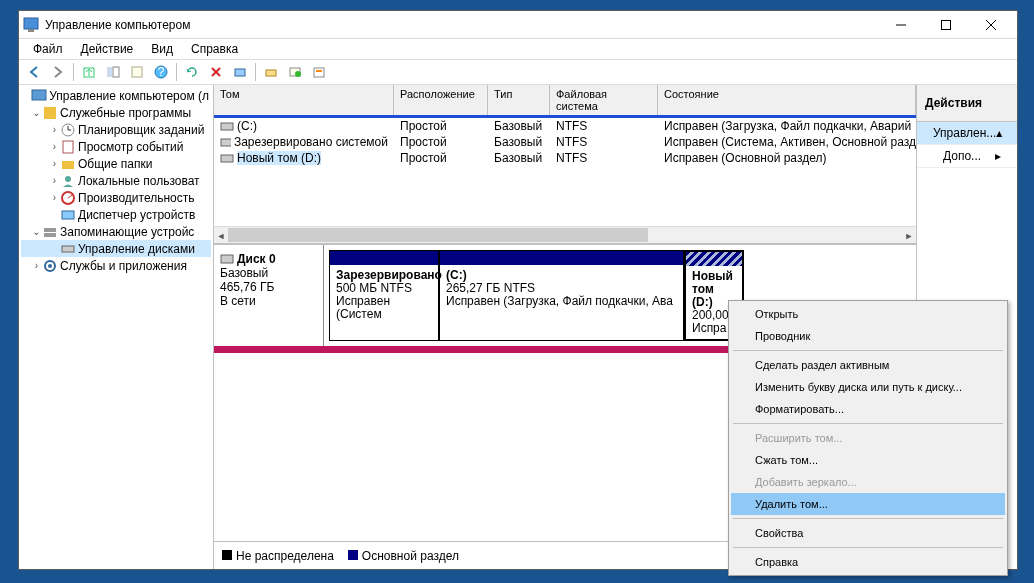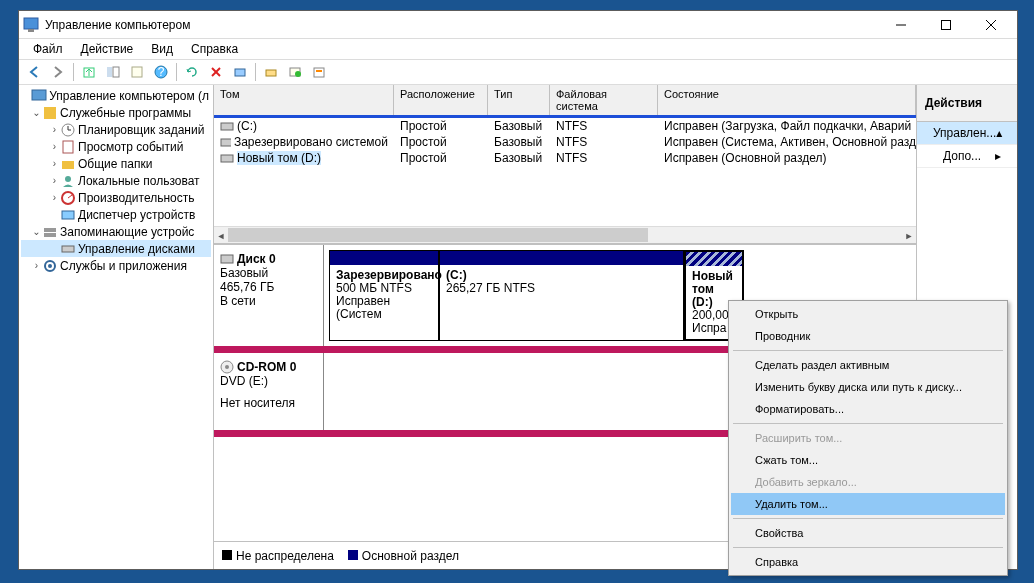--- a/index.html
+++ b/index.html
@@ -353,48 +353,32 @@
                   <div class="pname">Зарезервировано</div>
                   <div>500 МБ NTFS</div>
                   <div>Исправен (Систем</div>
                 </div>
               </div>
               <div class="part" style="width: 245px;">
                 <div class="bar "></div>
                 <div class="pbody">
                   <div class="pname">(C:)</div>
                   <div>265,27 ГБ NTFS</div>
+                  <div>Исправен (Загрузка, Файл подкачки, Ава</div>
                 </div>
               </div>
               <div class="part" style="width: 60px; border-width: 2px;">
                 <div class="bar hatched"></div>
                 <div class="pbody">
                   <div class="pname">Новый том  (D:)</div>
                   <div>200,00</div>
                   <div>Испра</div>
                 </div>
               </div>
             </div>
-        </div>
-        <div class="disk-row">
-          <div class="disk-label">
-            <div class="dname">
-                <span>
-                  <svg width="14" height="14">
-                    <circle cx="7" cy="7" r="6" fill="#eee" stroke="#888"></circle>
-                    <circle cx="7" cy="7" r="2" fill="#888"></circle>
-                  </svg>
-                </span>
-                <span>CD-ROM 0</span>
-              </div>
-            <div>DVD (E:)</div>
-            <div style="height:8px"></div>
-            <div>Нет носителя</div>
-          </div>
-          <div class="disk-parts"></div>
         </div>
       </div>
       <div class="legend">
         <span><span class="sw" style="background:#000"></span><span>Не распределена</span></span>
         <span><span class="sw" style="background:#000080"></span><span>Основной раздел</span></span>
       </div>
     </div>
 
     <div class="actions">
       <div class="actions-head">Действия</div>

